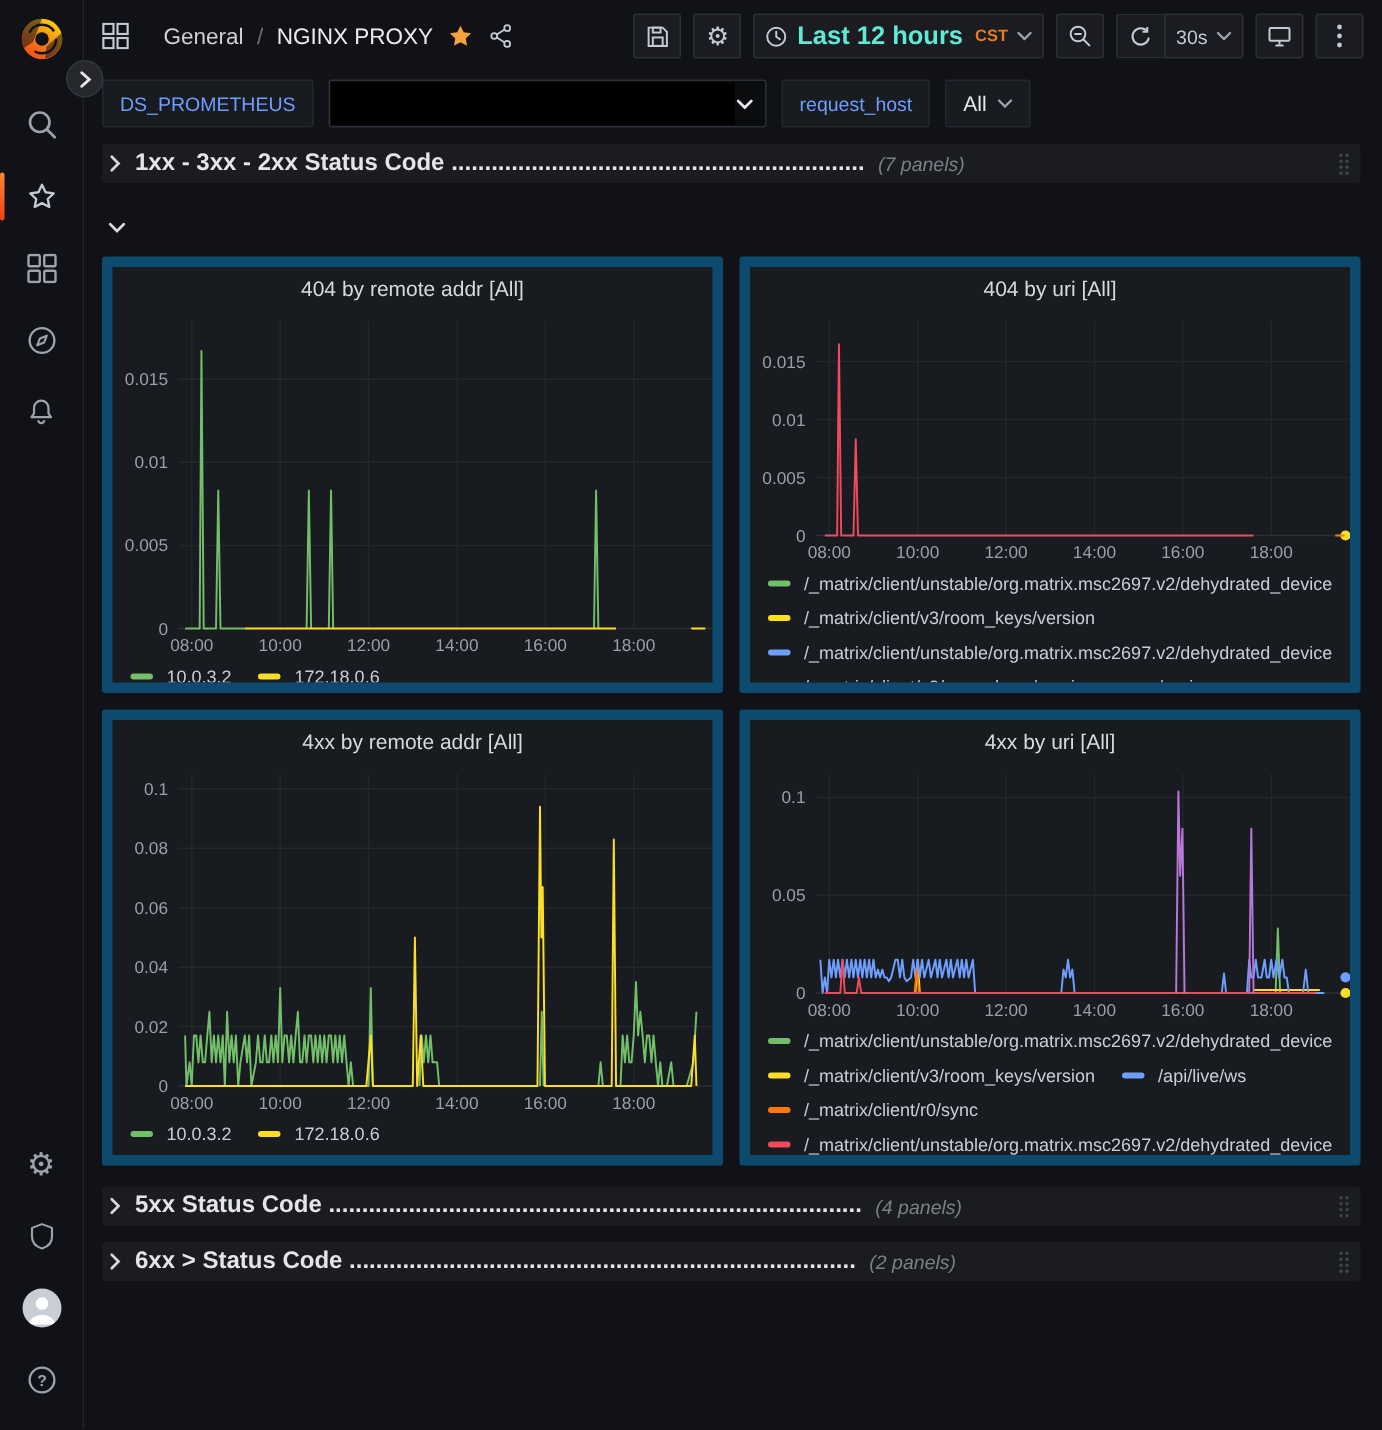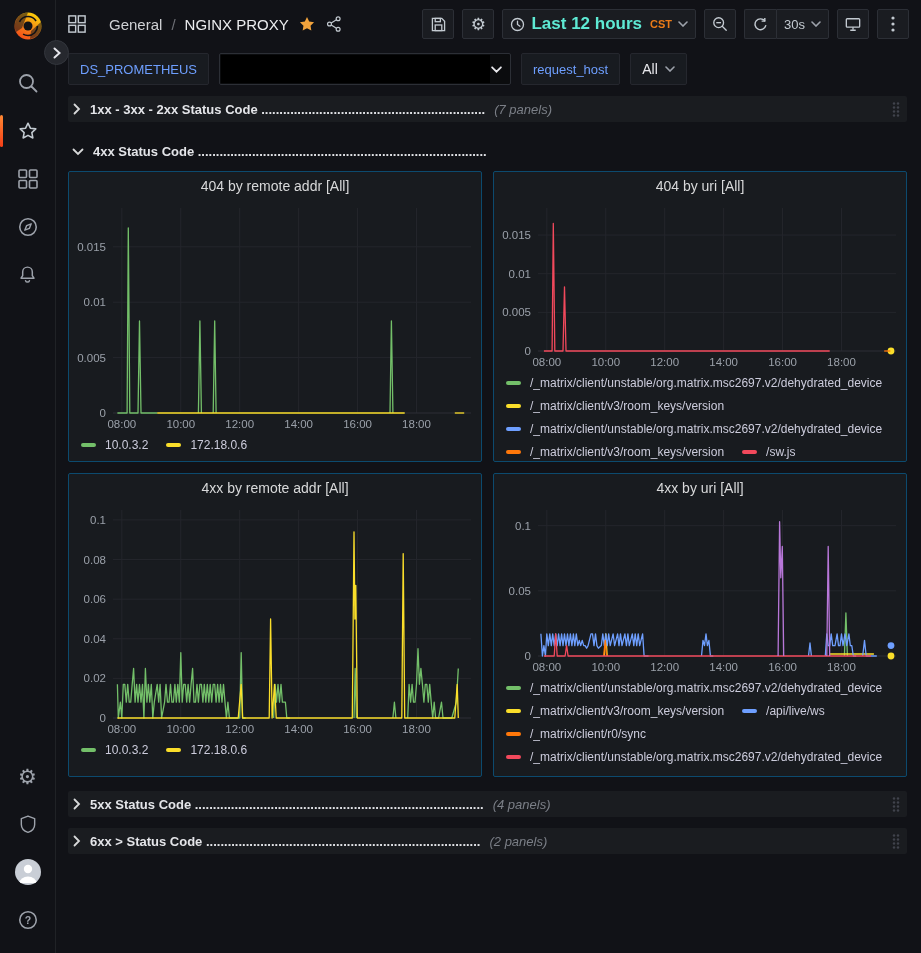--- a/index.html
+++ b/index.html
@@ -47,26 +47,26 @@
                border:1px solid #25272E; border-radius:2px; color:#6E9FFF; font-size:13px; font-weight:500; }
   .var-select { height:32px; width:292px; border:1px solid #2C2F36; border-radius:2px; background:#0B0C0E;
                 display:flex; align-items:center; padding-right:8px; }
   .redacted { flex:1; align-self:stretch; margin:1px; background:#000; }
   .all-select { height:32px; display:flex; align-items:center; gap:7px; padding:0 11px; background:#181B20;
                 border:1px solid #25272E; border-radius:2px; color:#E8E8EC; font-size:14px; }
   
   .dash { flex:1; padding:6px 14px 0 12px; overflow:hidden; }
   .row-strip { height:26px; display:flex; align-items:center; gap:9px; padding:0 6px 0 4px; border-radius:2px; }
   .row-strip.boxed { background:#1A1C20; }
-  .row-title { font-weight:bold; font-size:13px; color:#E4E5E9; white-space:nowrap; overflow:hidden; max-width:560px; }
+  .row-title { font-weight:bold; font-size:16px; color:#E4E5E9; white-space:nowrap; overflow:hidden; max-width:560px; }
   .panel-count { font-style:italic; color:#7B7F87; font-size:13px; white-space:nowrap; }
   .drag-handle { margin-left:auto; opacity:.8; }
   .mt16 { margin-top:16px; } .mt14 { margin-top:14px; } .mt11 { margin-top:11px; }
   .grid2 { display:grid; grid-template-columns:1fr 1fr; gap:11px; margin-top:7px; }
-  .panel { background:#181B1F; border:1px solid #0c4a6e; border-radius:2px; display:flex;
+  .panel { background:#181B1F; border:7px solid #0c4a6e; border-radius:2px; display:flex;
            flex-direction:column; overflow:hidden; }
   .panel.h-row1 { height:291px; } .panel.h-row2 { height:304px; }
   .panel-header { height:28px; flex:none; display:flex; align-items:center; justify-content:center; cursor:pointer; }
   .panel-header h2 { font-size:14px; font-weight:500; color:#D8D9DA; }
   .chart { flex:none; position:relative; }
   .chart.c1 { height:233px; } .chart.c2 { height:171px; } .chart.c3 { height:236px; } .chart.c4 { height:174px; }
   .legend { padding:3px 10px 4px 12px; font-size:12px; color:#CCCCDC; overflow:hidden; display:flex;
             flex-wrap:wrap; column-gap:18px; row-gap:6px; align-content:flex-start; }
   .legend.single { height:26px; } .legend.tall { height:89px; }
   .legend-item { display:flex; align-items:center; gap:9px; white-space:nowrap; height:17px; cursor:pointer; }
@@ -277,21 +277,20 @@
               <circle cx="7" cy="14.5" r="1.2"></circle>
             </g>
           </svg>
       </span>
     </div>
 
     <div class="row-strip mt16">
       <svg width="12" height="9" viewBox="0 0 12 8">
           <path d="M1.5 2 L6 6.5 L10.5 2" stroke="#D8D9DA" stroke-width="1.8" fill="none" stroke-linecap="round"></path>
         </svg>
-      <span class="row-title">4xx Status Code ................................................................................</span>
     </div>
 
     <div class="grid2">
       <section class="panel h-row1">
         <header class="panel-header">
           <h2>404 by remote addr [All]</h2>
         </header>
         <div class="chart c1">
             <svg width="412" height="233">
               <line x1="52.8395061728395" y1="8" x2="52.8395061728395" y2="213" stroke="#24262C" stroke-width="1"></line>

